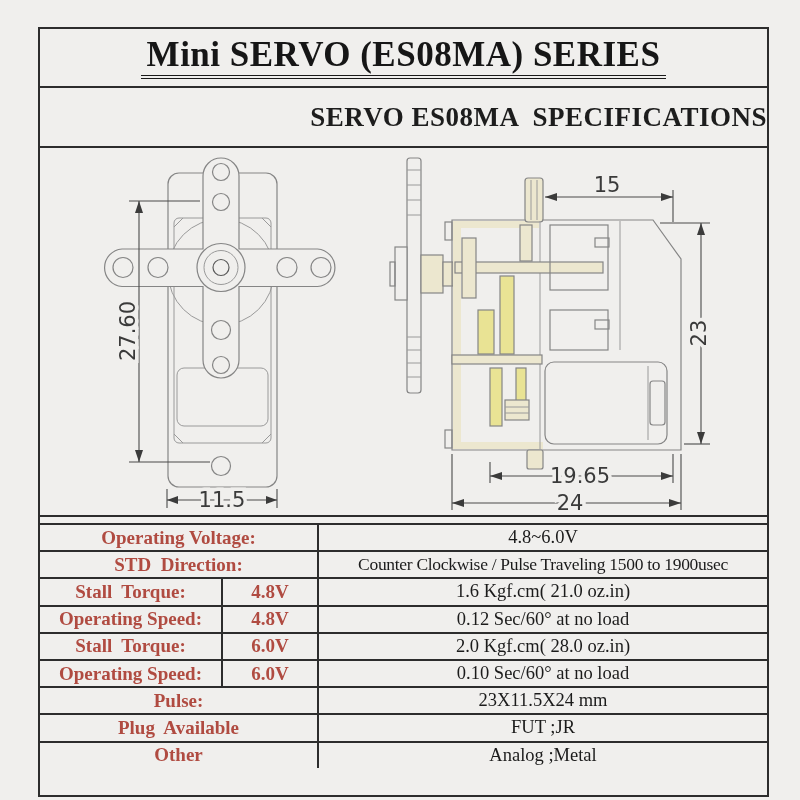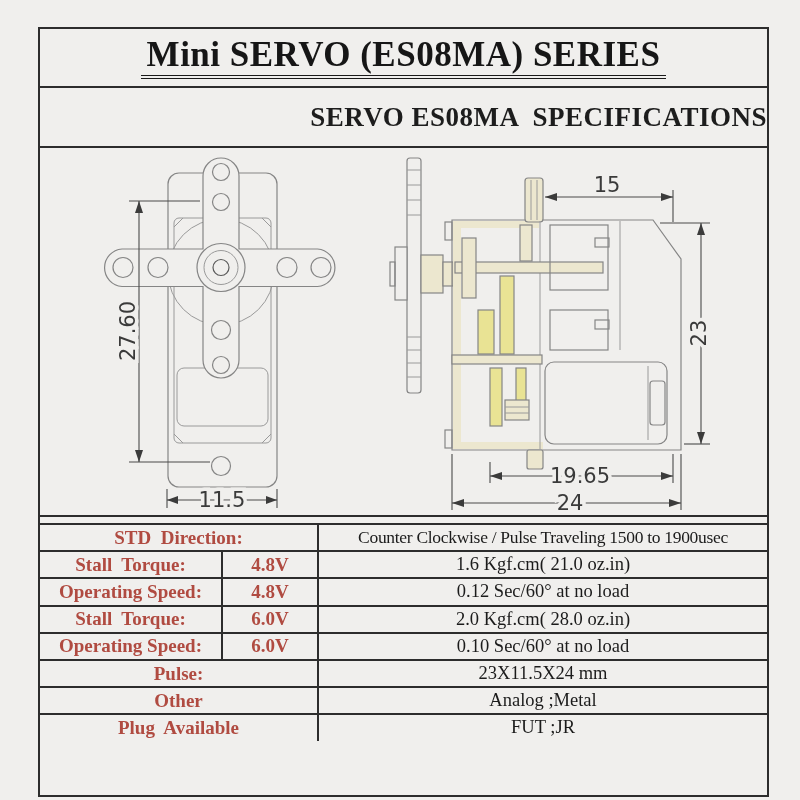--- a/index.html
+++ b/index.html
@@ -214,20 +214,24 @@
     </svg>
   </div>
 
   <table class="spec">
     <colgroup>
         <col style="width:182px">
         <col style="width:96px">
         <col>
       </colgroup>
     <tbody>
+        <tr>
+      <td colspan="2" class="lbl">Operating Voltage:</td>
+      <td class="val">4.8~6.0V</td>
+    </tr>
     <tr>
       <td colspan="2" class="lbl">STD  Direction:</td>
       <td class="val fit">Counter Clockwise / Pulse Traveling 1500 to 1900usec</td>
     </tr>
     <tr>
       <td class="lbl">Stall  Torque:</td>
       <td class="lbl">4.8V</td>
       <td class="val">1.6 Kgf.cm( 21.0 oz.in)</td>
     </tr>
     <tr>
@@ -243,23 +247,23 @@
     <tr>
       <td class="lbl">Operating Speed:</td>
       <td class="lbl">6.0V</td>
       <td class="val">0.10 Sec/60° at no load</td>
     </tr>
     <tr>
       <td colspan="2" class="lbl">Pulse:</td>
       <td class="val">23X11.5X24 mm</td>
     </tr>
     <tr>
+      <td colspan="2" class="lbl">Plug  Available</td>
+      <td class="val">FUT ;JR</td>
+    </tr>
+    <tr>
       <td colspan="2" class="lbl">Other</td>
       <td class="val">Analog ;Metal</td>
     </tr>
-    <tr>
-      <td colspan="2" class="lbl">Plug  Available</td>
-      <td class="val">FUT ;JR</td>
-    </tr>
   </tbody>
     </table>
 
 </div>
 
 </body></html>

